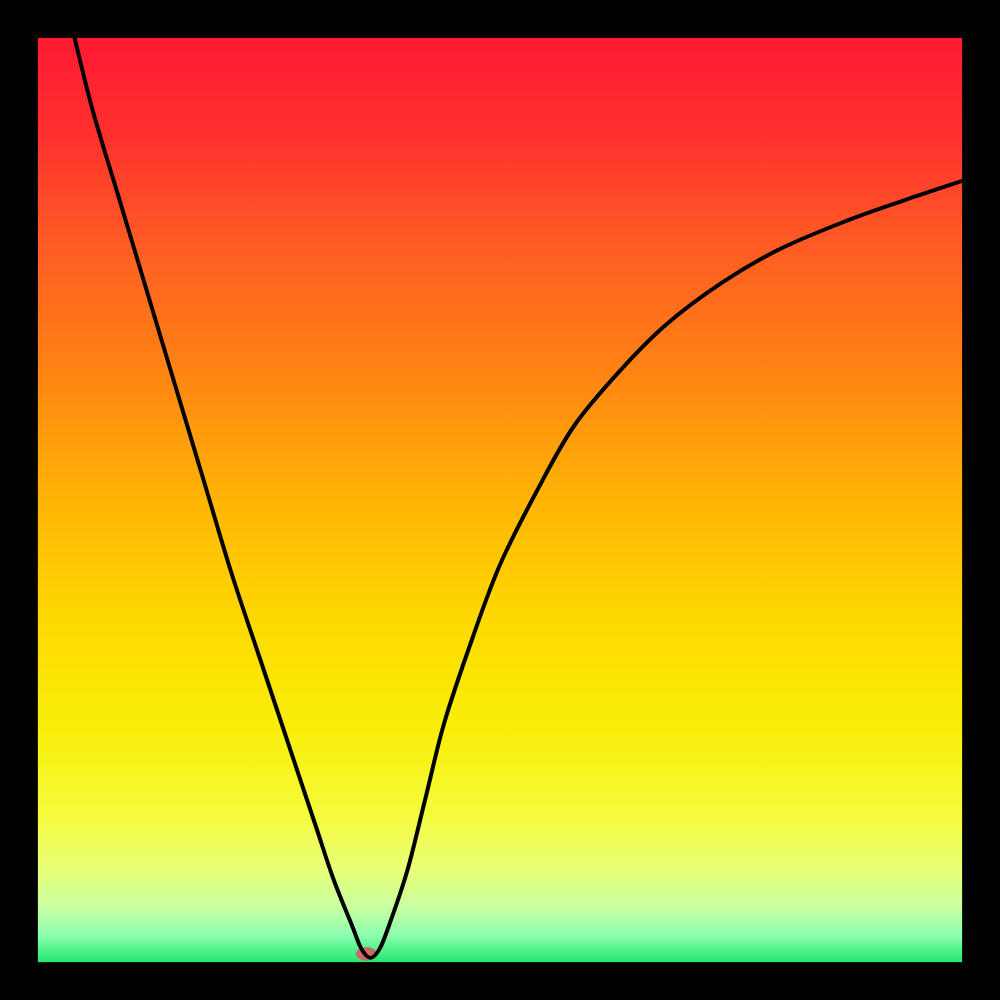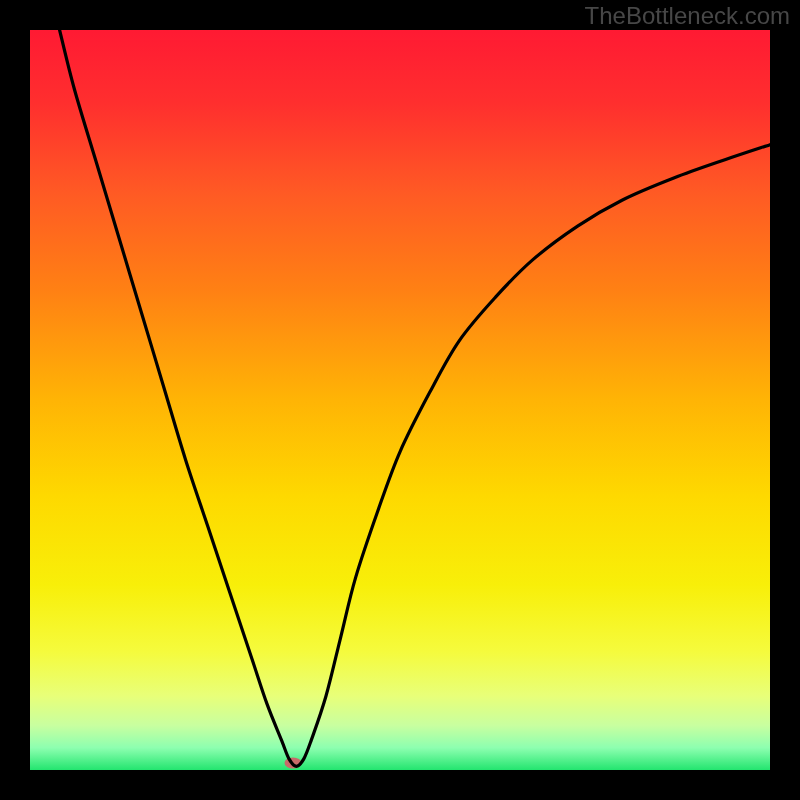--- a/index.html
+++ b/index.html
@@ -54,21 +54,20 @@
     background: #c76a6a;
     z-index: 2;
     transform: translate(-50%, -50%);
   }
 </style>
 </head>
 <body>
 
 <div class="outer">
 
-  <div class="watermark">TheBottleneck.com</div>
 
   <div class="plot-area">
 
     <svg class="gradient-bg" viewBox="0 0 740 740" preserveAspectRatio="none">
       <defs>
         <linearGradient id="bg-grad" x1="0" y1="0" x2="0" y2="1">
             <stop offset="0.00%" stop-color="#ff1a33"></stop>
             <stop offset="10.00%" stop-color="#ff2f2e"></stop>
             <stop offset="22.00%" stop-color="#ff5a24"></stop>
             <stop offset="35.00%" stop-color="#ff8014"></stop>

